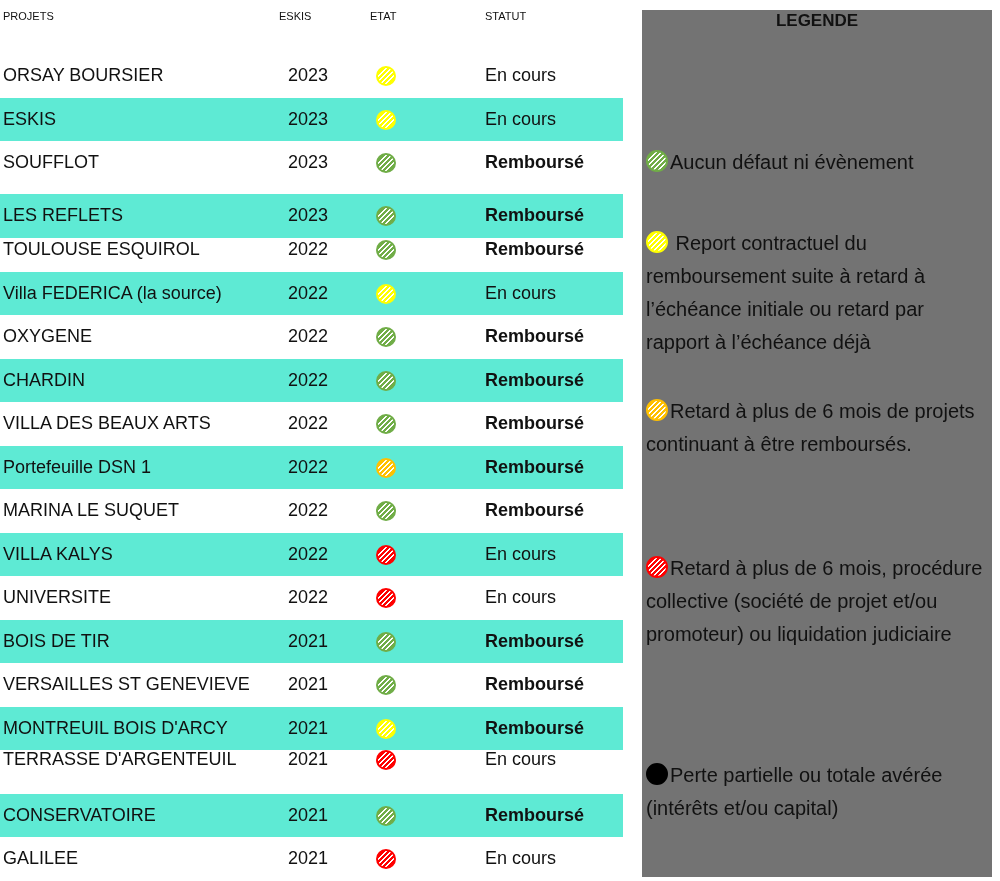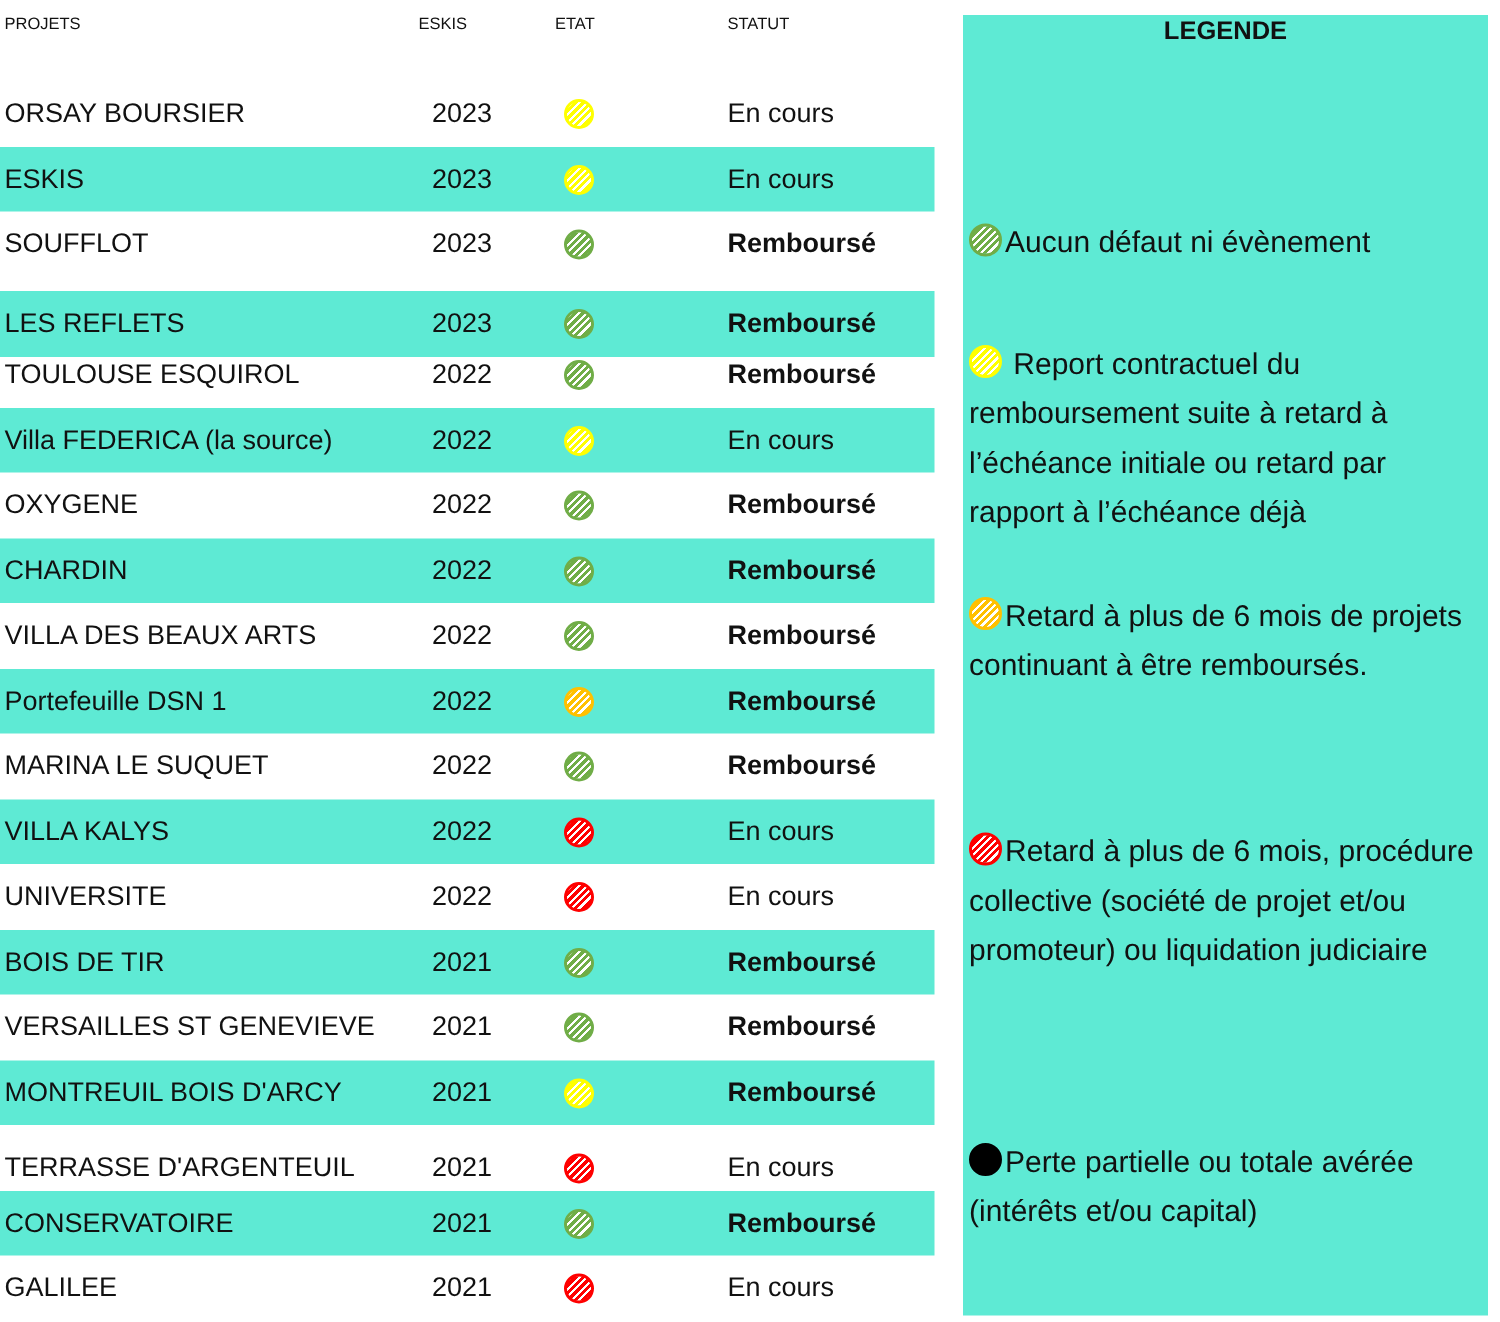--- a/index.html
+++ b/index.html
@@ -10,21 +10,21 @@
   .row { position:absolute; left:0; width:623px; height:43.5px; }
   .row.alt { background:#5eead4; }
   .cell { position:absolute; top:0; height:43.5px; line-height:43.5px; font-size:18px; white-space:nowrap; }
   .c-name { left:3px; }
   .c-year { left:288px; }
   .c-etat { left:376px; width:22px; }
   .c-stat { left:485px; }
   .bold { font-weight:bold; }
   .dot { display:inline-block; width:20px; height:20px; border-radius:50%; box-sizing:border-box;
          vertical-align:middle; border:2px solid; }
-  .legend { position:absolute; left:642px; top:10px; width:350px; height:867px; background:#5eead4; }
+  .legend { position:absolute; left:642px; top:10px; width:350px; height:867px; background:#737373; }
   .legend-title { position:absolute; left:0; width:350px; top:0; text-align:center;
                   font-weight:bold; font-size:17px; line-height:22px; }
   .leg-item { position:absolute; left:4px; width:345px; font-size:20px; line-height:33px; }
   .leg-item .dot { width:22px; height:22px; margin-right:2px; vertical-align:-3px; }
 </style>
 </head>
 <body>
 
 <div class="table">
   <div class="hdr" style="left:3px">PROJETS</div>
@@ -121,21 +121,21 @@
         <div class="cell c-year">2021</div>
         <div class="cell c-etat"><span class="dot" style="border-color: rgb(112, 173, 71); background: repeating-linear-gradient(135deg, rgb(112, 173, 71) 0px, rgb(112, 173, 71) 2px, rgb(255, 255, 255) 2px, rgb(255, 255, 255) 3.5px);"></span></div>
         <div class="cell c-stat bold">Remboursé</div>
       </div>
       <div class="row alt" style="top: 706.5px;">
         <div class="cell c-name">MONTREUIL BOIS D'ARCY</div>
         <div class="cell c-year">2021</div>
         <div class="cell c-etat"><span class="dot" style="border-color: rgb(255, 255, 0); background: repeating-linear-gradient(135deg, rgb(255, 255, 0) 0px, rgb(255, 255, 0) 2px, rgb(255, 255, 255) 2px, rgb(255, 255, 255) 3.5px);"></span></div>
         <div class="cell c-stat bold">Remboursé</div>
       </div>
-      <div class="row" style="top: 757px;">
+      <div class="row" style="top: 738px;">
         <div class="cell c-name">TERRASSE D'ARGENTEUIL</div>
         <div class="cell c-year">2021</div>
         <div class="cell c-etat"><span class="dot" style="border-color: rgb(255, 0, 0); background: repeating-linear-gradient(135deg, rgb(255, 0, 0) 0px, rgb(255, 0, 0) 2px, rgb(255, 255, 255) 2px, rgb(255, 255, 255) 3.5px);"></span></div>
         <div class="cell c-stat">En cours</div>
       </div>
       <div class="row alt" style="top: 793.5px;">
         <div class="cell c-name">CONSERVATOIRE</div>
         <div class="cell c-year">2021</div>
         <div class="cell c-etat"><span class="dot" style="border-color: rgb(112, 173, 71); background: repeating-linear-gradient(135deg, rgb(112, 173, 71) 0px, rgb(112, 173, 71) 2px, rgb(255, 255, 255) 2px, rgb(255, 255, 255) 3.5px);"></span></div>
         <div class="cell c-stat bold">Remboursé</div>

